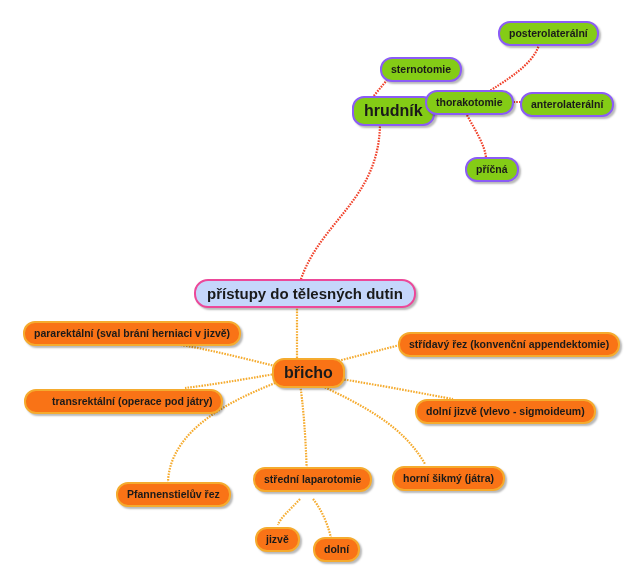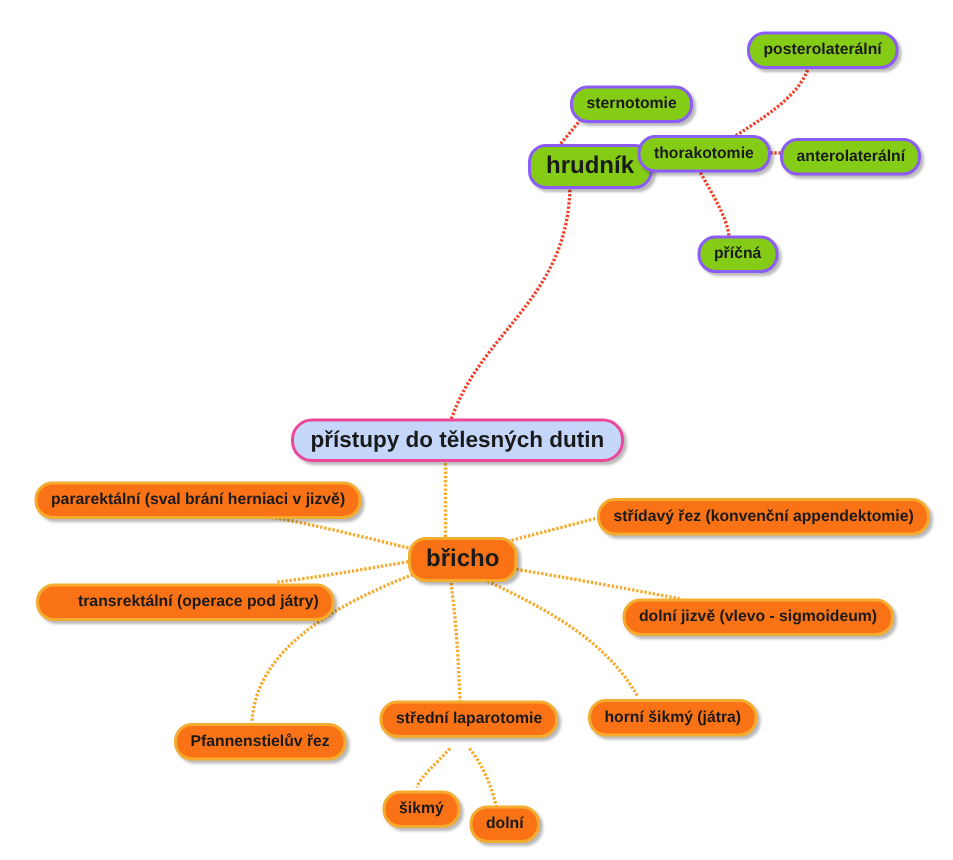--- a/index.html
+++ b/index.html
@@ -58,14 +58,14 @@
 <div class="node red" style="left:465px; top:157px;">příčná</div>
 
 <div class="node orange lvl1" style="left:272px; top:358px;">břicho</div>
 <div class="node orange" style="left:23px; top:321px;">pararektální (sval brání herniaci v jizvě)</div>
 <div class="node orange" style="left:24px; top:389px;padding-left:26px;">transrektální (operace pod játry)</div>
 <div class="node orange" style="left:116px; top:482px;">Pfannenstielův řez</div>
 <div class="node orange" style="left:398px; top:332px;">střídavý řez (konvenční appendektomie)</div>
 <div class="node orange" style="left:415px; top:399px;">dolní jizvě (vlevo - sigmoideum)</div>
 <div class="node orange" style="left:392px; top:466px;">horní šikmý (játra)</div>
 <div class="node orange" style="left:253px; top:467px;">střední laparotomie</div>
-<div class="node orange" style="left:255px; top:527px;">šikmý</div>
+<div class="node orange" style="left:255px; top:527px;">jizvě</div>
 <div class="node orange" style="left:313px; top:537px;">dolní</div>
 
 </body></html>

